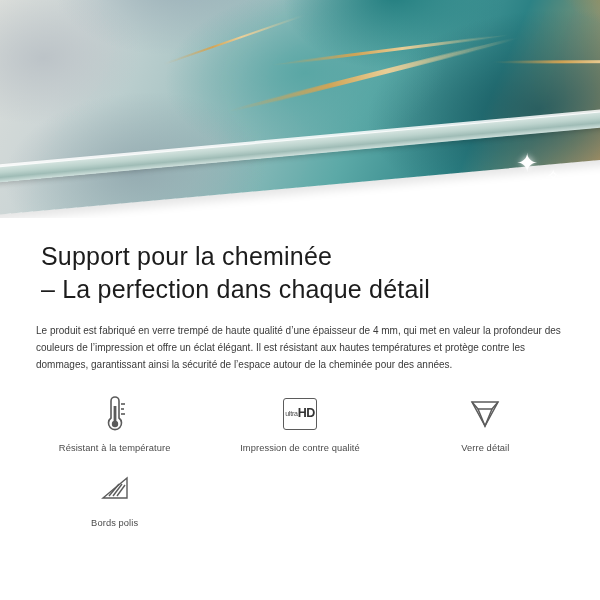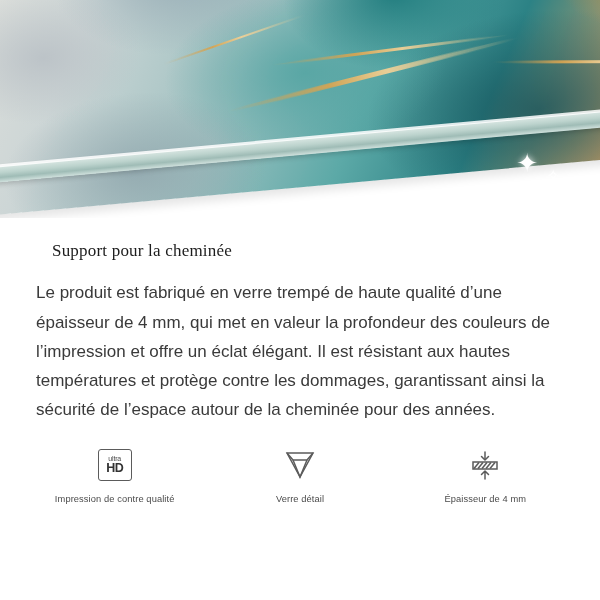--- a/index.html
+++ b/index.html
@@ -111,32 +111,32 @@
     text-shadow: 0 0 6px rgba(255,255,255,0.9);
   }
   .sp1 { right: 62px; top: 150px; }
   .sp2 { right: 40px; top: 168px; font-size: 16px; }
 
   
   .content {
     padding: 22px 36px 0 36px;
   }
   .headline {
-    font-family: Liberation Serif, serif;
-    font-size: 17px;
+    font-family: Liberation Sans, sans-serif;
+    font-size: 25px;
     line-height: 1.32;
     color: #1c1c1c;
     font-weight: 400;
-    margin: 0 0 16px 16px;
+    margin: 0 0 16px 5px;
     letter-spacing: 0.2px;
   }
   .headline .l2 { display: block; }
   .body-copy {
     font-family: "Liberation Sans", sans-serif;
-    font-size: 17px;
+    font-size: 10px;
     line-height: 1.72;
     color: #3a3a3a;
     margin: 0;
     max-width: 530px;
   }
 
   
   .features {
     margin-top: 18px;
     padding: 0 22px;
@@ -162,21 +162,21 @@
     color: #4a4a4a;
     text-align: center;
     letter-spacing: 0.1px;
   }
   .ultra-hd {
     width: 32px;
     height: 30px;
     border: 1.6px solid #5b5b5b;
     border-radius: 3px;
     display: flex;
-    flex-direction: column;
+    flex-direction: row;
     align-items: center;
     justify-content: center;
     line-height: 1;
   }
   .ultra-hd .u1 { font-size: 7px; color: #4a4a4a; letter-spacing: -0.2px;}
   .ultra-hd .u2 { font-size: 12.5px; font-weight: bold; color: #333; letter-spacing: -0.5px;}
   svg { display: block; }
 </style>
 </head>
 <body>
@@ -197,26 +197,40 @@
       <div class="edge"></div>
       <div class="edge-hi"></div>
       <div class="sparkle sp1">✦</div>
       <div class="sparkle sp2">✧</div>
     </div>
   </div>
 
   <div class="content">
     <h1 class="headline">
       <span>Support pour la cheminée</span>
+      <span class="l2">– La perfection dans chaque détail</span>
     </h1>
     <p class="body-copy">Le produit est fabriqué en verre trempé de haute qualité d’une épaisseur de 4 mm, qui met en valeur la profondeur des couleurs de l’impression et offre un éclat élégant. Il est résistant aux hautes températures et protège contre les dommages, garantissant ainsi la sécurité de l’espace autour de la cheminée pour des années.</p>
   </div>
 
   <div class="features">
 
+    <div class="feature">
+      <div class="ico">
+        <svg width="30" height="44" viewBox="0 0 30 44" fill="none" stroke="#5b5b5b" stroke-width="1.6">
+          <path d="M15 5 a4 4 0 0 1 4 4 v17 a6.5 6.5 0 1 1 -8 0 v-17 a4 4 0 0 1 4 -4 z"></path>
+          <circle cx="15" cy="32" r="3.2" fill="#5b5b5b" stroke="none"></circle>
+          <rect x="13.6" y="14" width="2.8" height="16" fill="#5b5b5b" stroke="none"></rect>
+          <line x1="21" y1="12" x2="25" y2="12"></line>
+          <line x1="21" y1="17" x2="24" y2="17"></line>
+          <line x1="21" y1="22" x2="25" y2="22"></line>
+        </svg>
+      </div>
+      <div class="cap">Résistant à la température</div>
+    </div>
 
     <div class="feature">
       <div class="ico">
         <div class="ultra-hd">
           <span class="u1">ultra</span>
           <span class="u2">HD</span>
         </div>
       </div>
       <div class="cap">Impression de contre qualité</div>
     </div>
@@ -226,33 +240,27 @@
       <div class="ico">
         <svg width="40" height="34" viewBox="0 0 40 34" fill="none" stroke="#5b5b5b" stroke-width="1.5">
           <path d="M7 5 H33 L20 29 Z"></path>
           <path d="M7 5 L13 12 H27 L33 5"></path>
           <path d="M13 12 L20 29 L27 12"></path>
         </svg>
       </div>
       <div class="cap">Verre détail</div>
     </div>
 
-
-    <div class="feature">
-      <div class="ico">
-        <svg width="40" height="34" viewBox="0 0 40 34" fill="none" stroke="#5b5b5b" stroke-width="1.5">
-          <line x1="20" y1="4" x2="20" y2="11" stroke-linecap="round"></line>
-          <path d="M16.5 8.5 L20 12 L23.5 8.5" stroke-linecap="round" stroke-linejoin="round"></path>
-          <rect x="8" y="14" width="24" height="7"></rect>
-          <line x1="9" y1="20.5" x2="14" y2="14.5"></line>
-          <line x1="13" y1="20.5" x2="18" y2="14.5"></line>
-          <line x1="17" y1="20.5" x2="22" y2="14.5"></line>
-          <line x1="21" y1="20.5" x2="26" y2="14.5"></line>
-          <line x1="25" y1="20.5" x2="30" y2="14.5"></line>
-          <line x1="20" y1="24" x2="20" y2="31" stroke-linecap="round"></line>
-          <path d="M16.5 26.5 L20 23 L23.5 26.5" stroke-linecap="round" stroke-linejoin="round"></path>
+    <div class="feature">
+      <div class="ico">
+        <svg width="36" height="34" viewBox="0 0 36 34" fill="none" stroke="#5b5b5b" stroke-width="1.4">
+          <path d="M6 26 L30 26 L30 6 Z"></path>
+          <line x1="12" y1="24" x2="22" y2="12"></line>
+          <line x1="16" y1="24" x2="25" y2="12"></line>
+          <line x1="20" y1="24" x2="28" y2="13"></line>
         </svg>
       </div>
-      <div class="cap">Épaisseur de 4 mm</div>
-    </div>
+      <div class="cap">Bords polis</div>
+    </div>
+
 
   </div>
 </div>
 
 </body></html>

